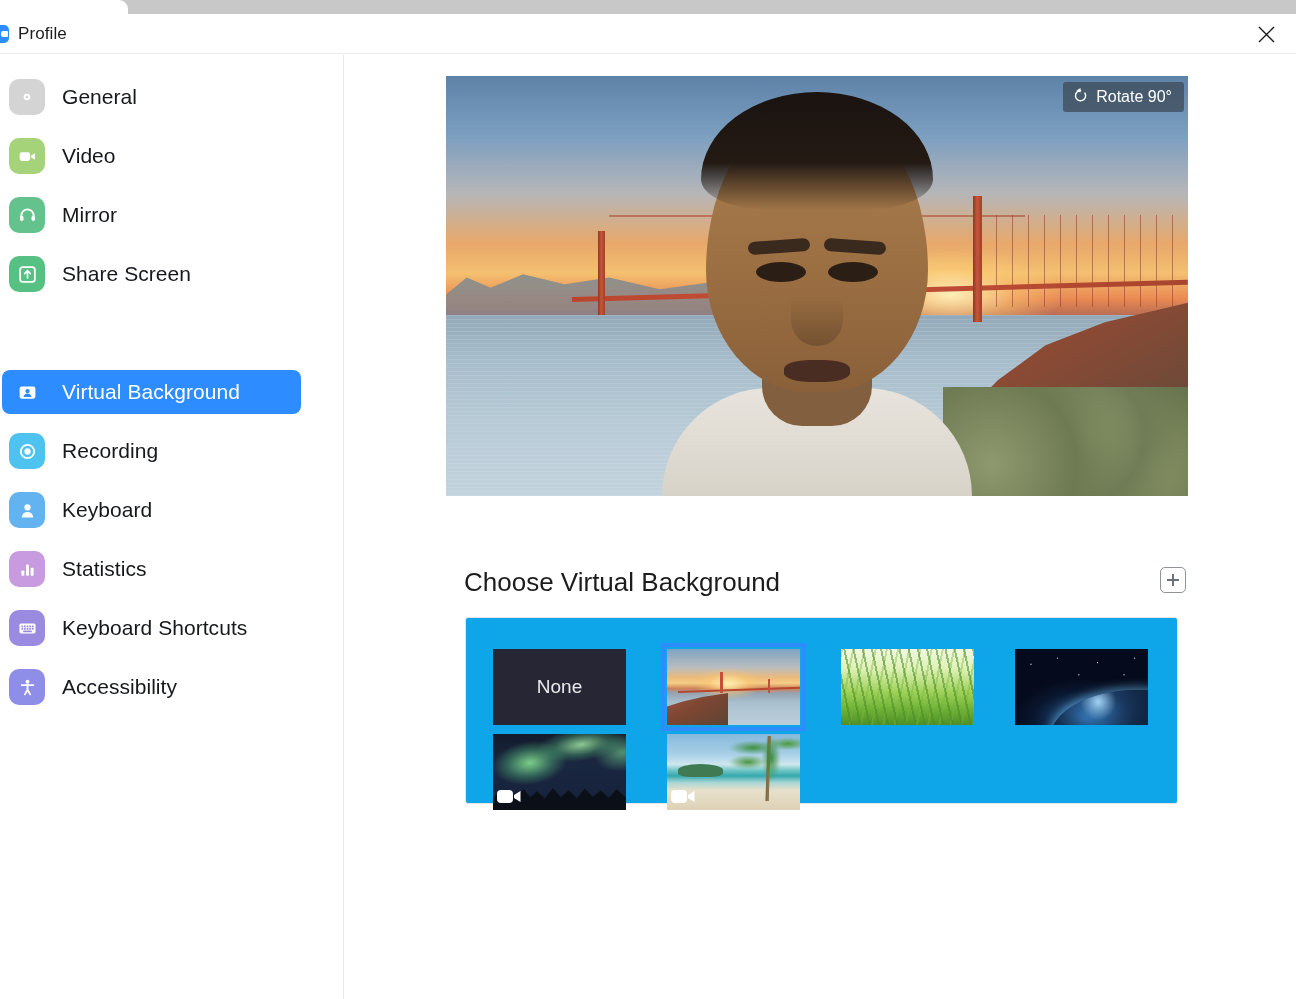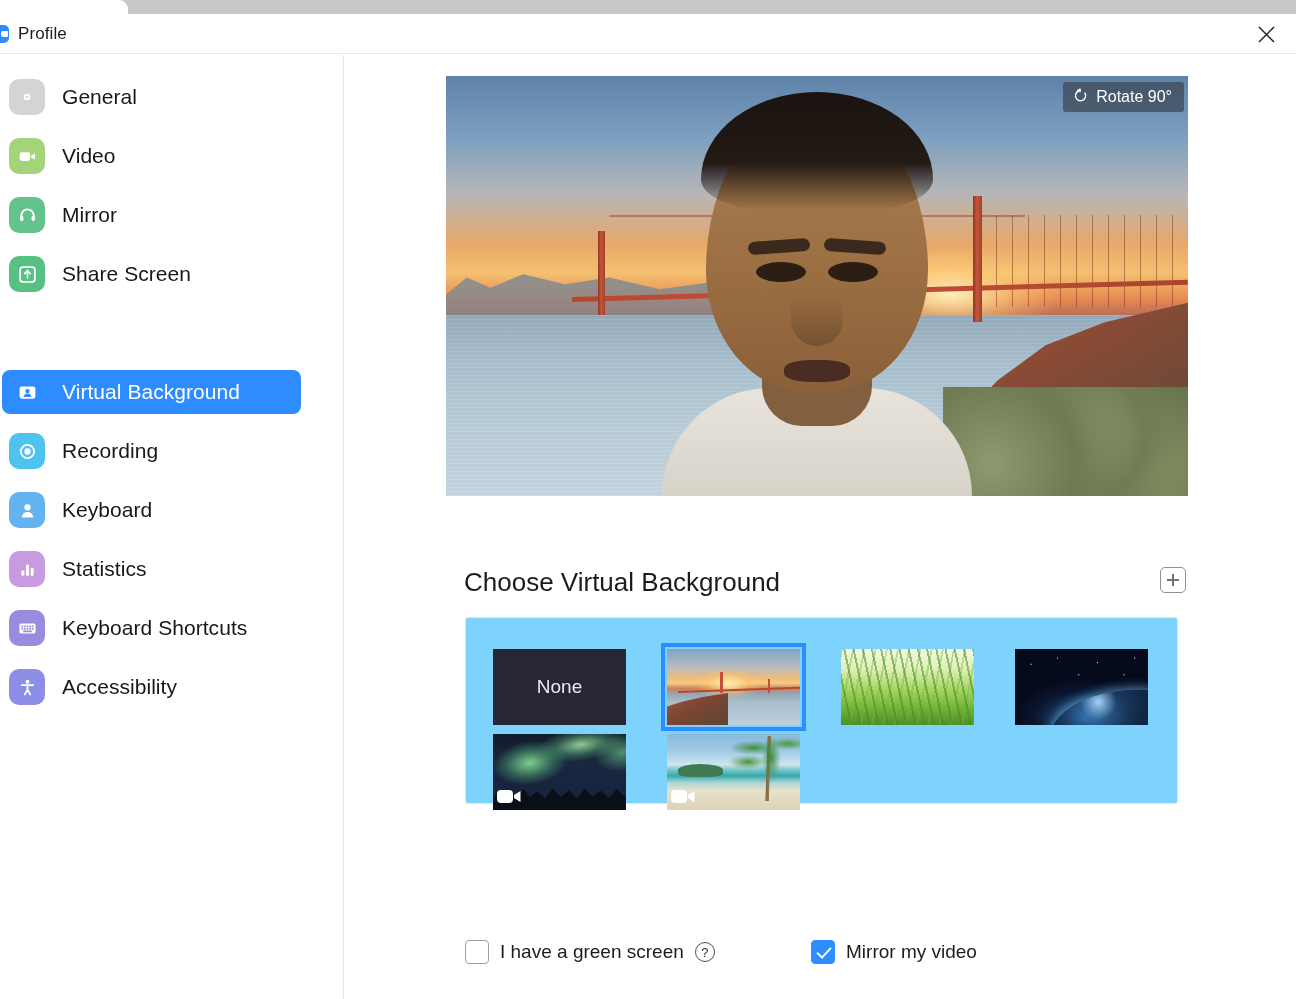--- a/index.html
+++ b/index.html
@@ -349,21 +349,21 @@
   .add-btn::before { left: 6px; top: 11px; width: 12px; height: 2px; }
   .add-btn::after  { left: 11px; top: 6px; width: 2px; height: 12px; }
 
   
   .thumb-grid {
     position: absolute;
     left: 120px; top: 562px;
     width: 713px; height: 187px;
     border: 1px solid #e4e6e8;
     border-radius: 3px;
-    background: #7dd3fc;
+    background: #0ea5e9;
   }
   .thumb {
     position: absolute;
     width: 133px; height: 76px;
     cursor: pointer;
     overflow: hidden;
     background: #d8dadc;
   }
   .thumb.selected {
     outline: 4px solid #2d8cff;
@@ -761,25 +761,14 @@
       </div>
       <div class="thumb" style="left: 201px; top: 116px;">
         <div class="thumb-inner art-beach"></div>
         <span class="video-badge"><svg width="25" height="17" viewBox="0 0 25 17">
             <rect x="0" y="2" width="16" height="13" rx="4" fill="#ffffff"></rect>
             <path d="M17 7 L23.5 3 v11 L17 10 z" fill="#ffffff"></path>
           </svg></span>
       </div>
     </div>
 
-  <div class="options-row">
-    <div class="opt mirror">
-      <span class="checkbox" id="cb-green"></span>
-      <span class="opt-label">I have a green screen</span>
-      <span class="help-icon">?</span>
-    </div>
-    <div class="opt green">
-      <span class="checkbox checked" id="cb-mirror"></span>
-      <span class="opt-label">Mirror my video</span>
-    </div>
-  </div>
 
 </main>
 
 </body></html>

